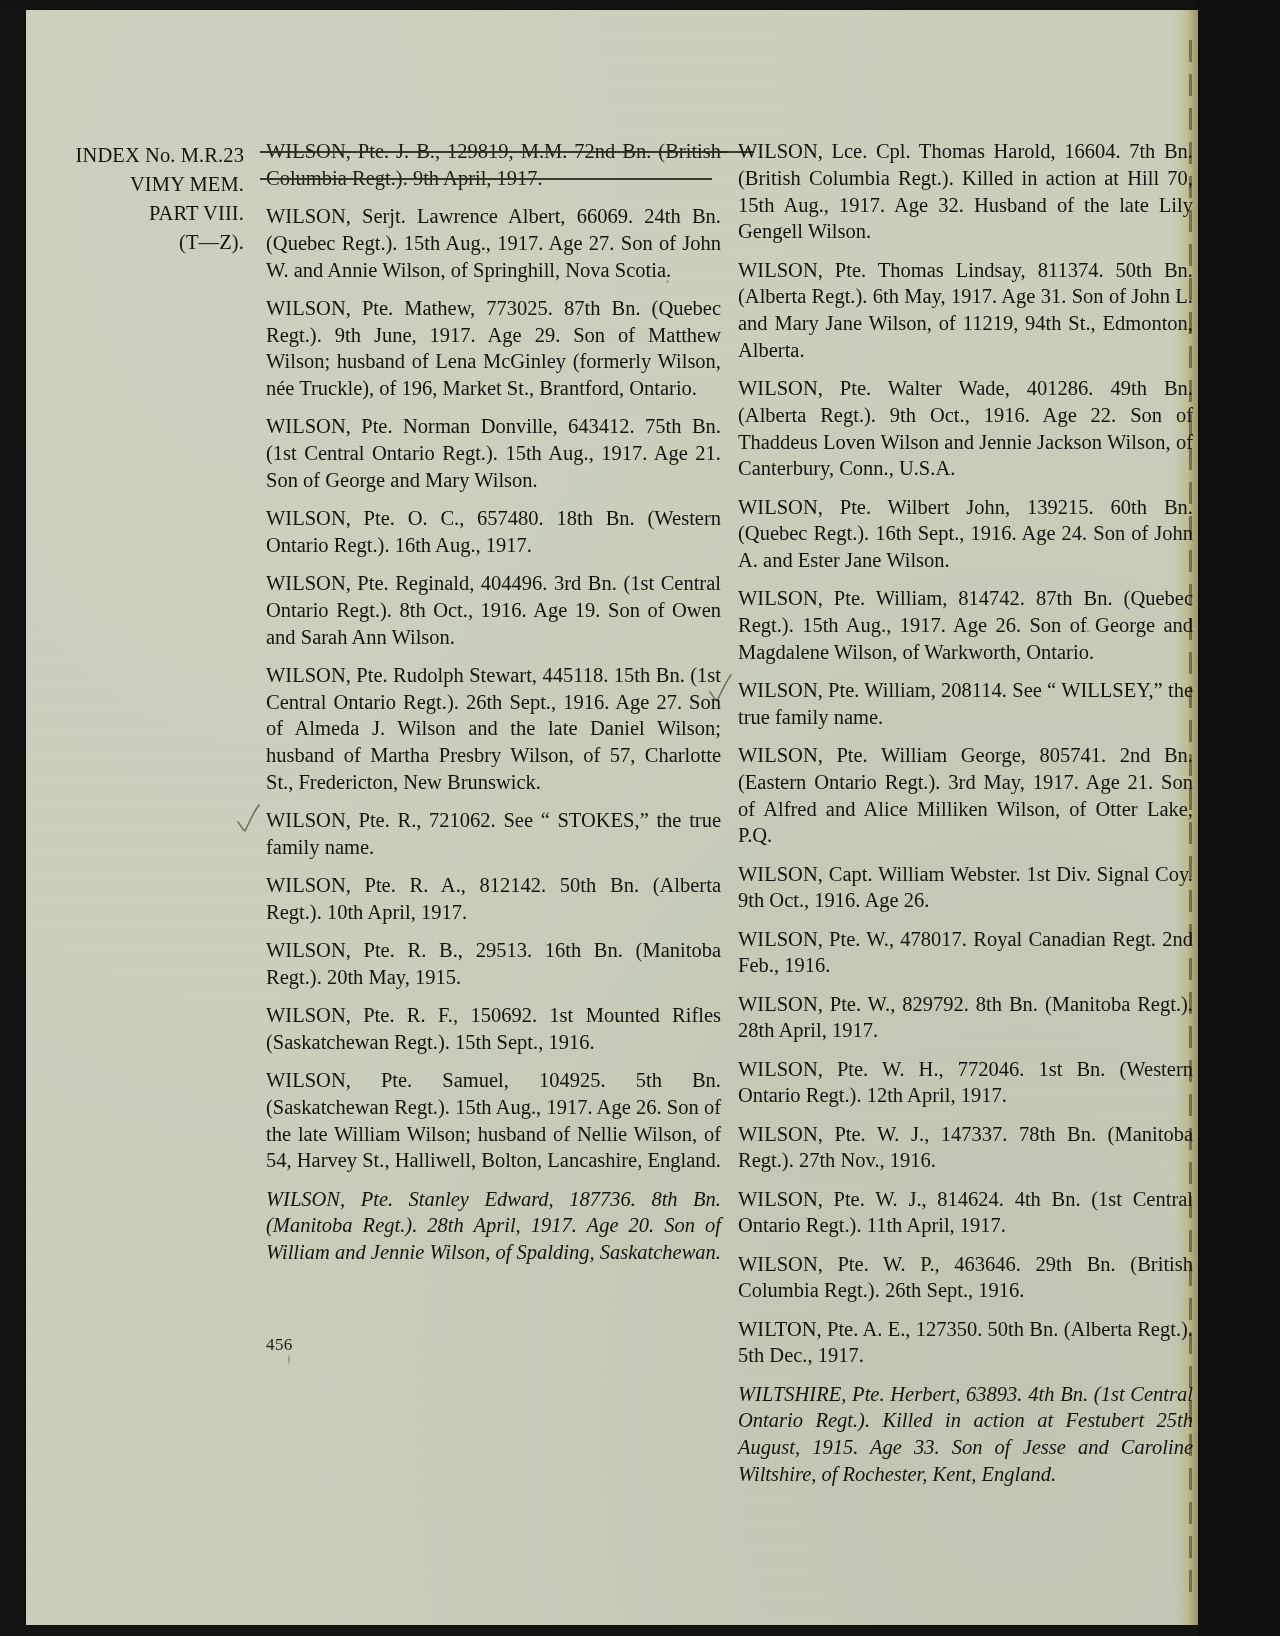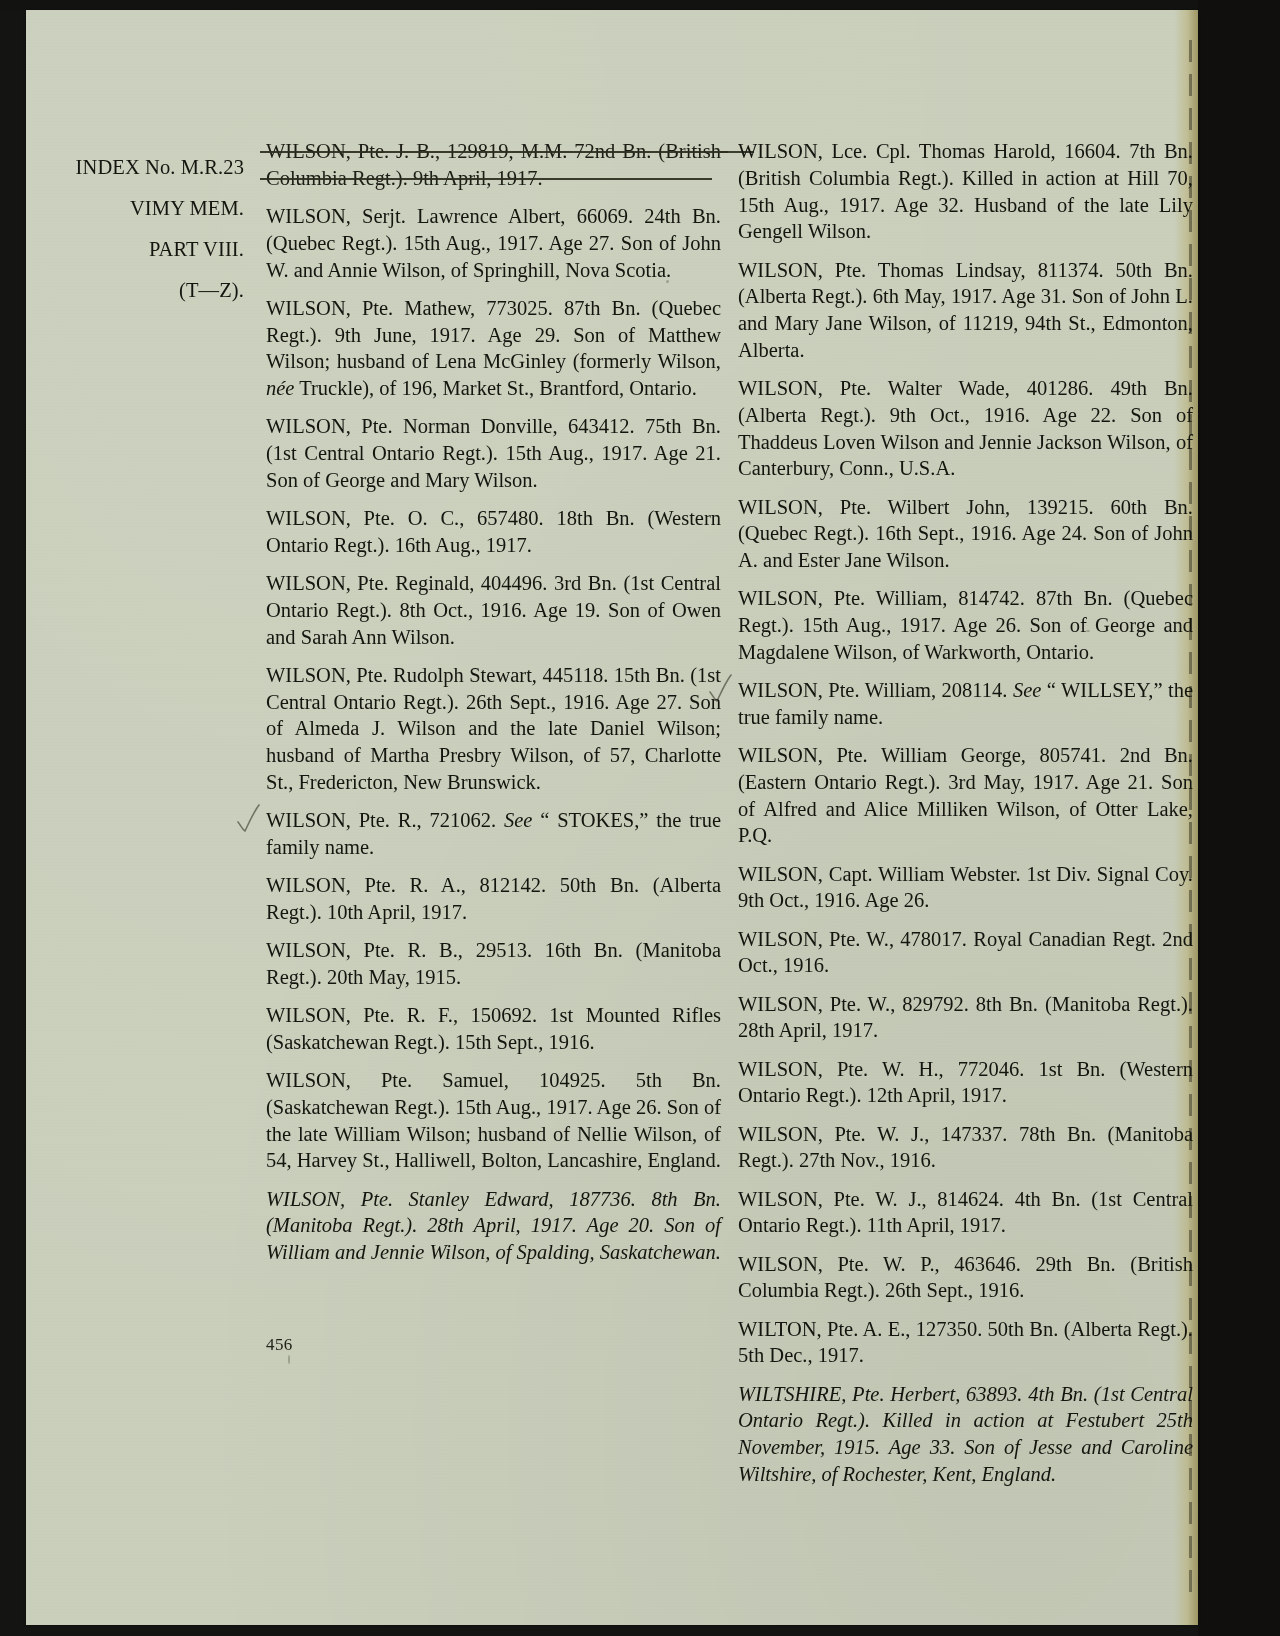--- a/index.html
+++ b/index.html
@@ -89,33 +89,33 @@
 
   .index-head {
     position: absolute;
     left: 0; top: 3px;
     width: 200px;
     text-align: right;
     font-size: 20.5px;
     line-height: 1.42;
     letter-spacing: .1px;
   }
-  .index-head div { white-space: nowrap; margin-top: 12px; }
+  .index-head div { white-space: nowrap; }
 
   .entry {
     font-size: 20.5px;
     line-height: 1.305;
     margin: 0 0 11.5px 0;
     text-align: justify;
     text-justify: inter-word;
     hyphens: manual;
     position: relative;
   }
   .entry:last-child { margin-bottom: 0; font-style: italic; }
-  .entry .it { font-style: italic; }
+  .entry .it { }
 
   
   .entry.struck { color: #1b1c14; }
   .entry.struck .strike-1,
   .entry.struck .strike-2 {
     position: absolute;
     left: -6px;
     height: 1.5px;
     background: #2c2d20;
     opacity: .92;
@@ -209,27 +209,27 @@
           <div class="entry"><span>WILSON, Pte. Walter Wade, 401286.  49th Bn. (Alberta Regt.).  9th Oct., 1916.  Age 22. Son of Thaddeus Loven Wilson and Jennie Jackson Wilson, of Canterbury, Conn., U.S.A.</span></div>
           <div class="entry"><span>WILSON, Pte. Wilbert John, 139215.  60th Bn. (Quebec Regt.). 16th Sept., 1916. Age 24. Son of John A. and Ester Jane Wilson.</span></div>
           <div class="entry"><span>WILSON, Pte. William, 814742.  87th Bn. (Quebec Regt.).   15th Aug., 1917.  Age 26. Son of George and Magdalene Wilson, of Warkworth, Ontario.</span></div>
           <div class="entry"><span>WILSON,    Pte.    William,    208114.    </span><span class="it">See</span><span> “ WILLSEY,” the true family name.</span><span class="tick" style="left: -30px; top: -4px;">
               <svg width="26" height="30" viewBox="0 0 26 30">
                 <path d="M2 19 C5 23 7 27 9 28 C12 22 17 10 23 2" fill="none" stroke="#3a3b2c" stroke-width="1.6" stroke-linecap="round"></path>
               </svg>
             </span></div>
           <div class="entry"><span>WILSON, Pte. William George, 805741.  2nd Bn. (Eastern Ontario Regt.).  3rd May, 1917. Age 21.  Son of Alfred and Alice Milliken Wilson, of Otter Lake, P.Q.</span></div>
           <div class="entry"><span>WILSON, Capt. William Webster.   1st Div. Signal Coy.  9th Oct., 1916.   Age 26.</span></div>
-          <div class="entry"><span>WILSON, Pte. W., 478017.   Royal Canadian Regt.  2nd Oct., 1916.</span></div>
+          <div class="entry"><span>WILSON, Pte. W., 478017.   Royal Canadian Regt.  2nd Feb., 1916.</span></div>
           <div class="entry"><span>WILSON, Pte. W., 829792.  8th Bn. (Manitoba Regt.).  28th April, 1917.</span></div>
           <div class="entry"><span>WILSON, Pte. W. H., 772046.    1st Bn. (Western Ontario Regt.).  12th April, 1917.</span></div>
           <div class="entry"><span>WILSON, Pte. W. J., 147337.   78th Bn. (Manitoba Regt.).  27th Nov., 1916.</span></div>
           <div class="entry"><span>WILSON, Pte. W. J., 814624. 4th Bn. (1st Central Ontario Regt.).  11th April, 1917.</span></div>
           <div class="entry"><span>WILSON, Pte. W. P., 463646.   29th Bn. (British Columbia Regt.).  26th Sept., 1916.</span></div>
           <div class="entry"><span>WILTON, Pte. A. E., 127350.  50th Bn. (Alberta Regt.).  5th Dec., 1917.</span></div>
-          <div class="entry"><span>WILTSHIRE, Pte. Herbert, 63893.  4th Bn. (1st Central Ontario Regt.).   Killed in action at Festubert 25th November, 1915.  Age 33.  Son of Jesse and Caroline Wiltshire, of Rochester, Kent, England.</span></div>
+          <div class="entry"><span>WILTSHIRE, Pte. Herbert, 63893.  4th Bn. (1st Central Ontario Regt.).   Killed in action at Festubert 25th August, 1915.  Age 33.  Son of Jesse and Caroline Wiltshire, of Rochester, Kent, England.</span></div>
         </div>
 
     </div>
 
     <div class="folio">456</div>
   </div>
 </div>
 
 </body></html>

